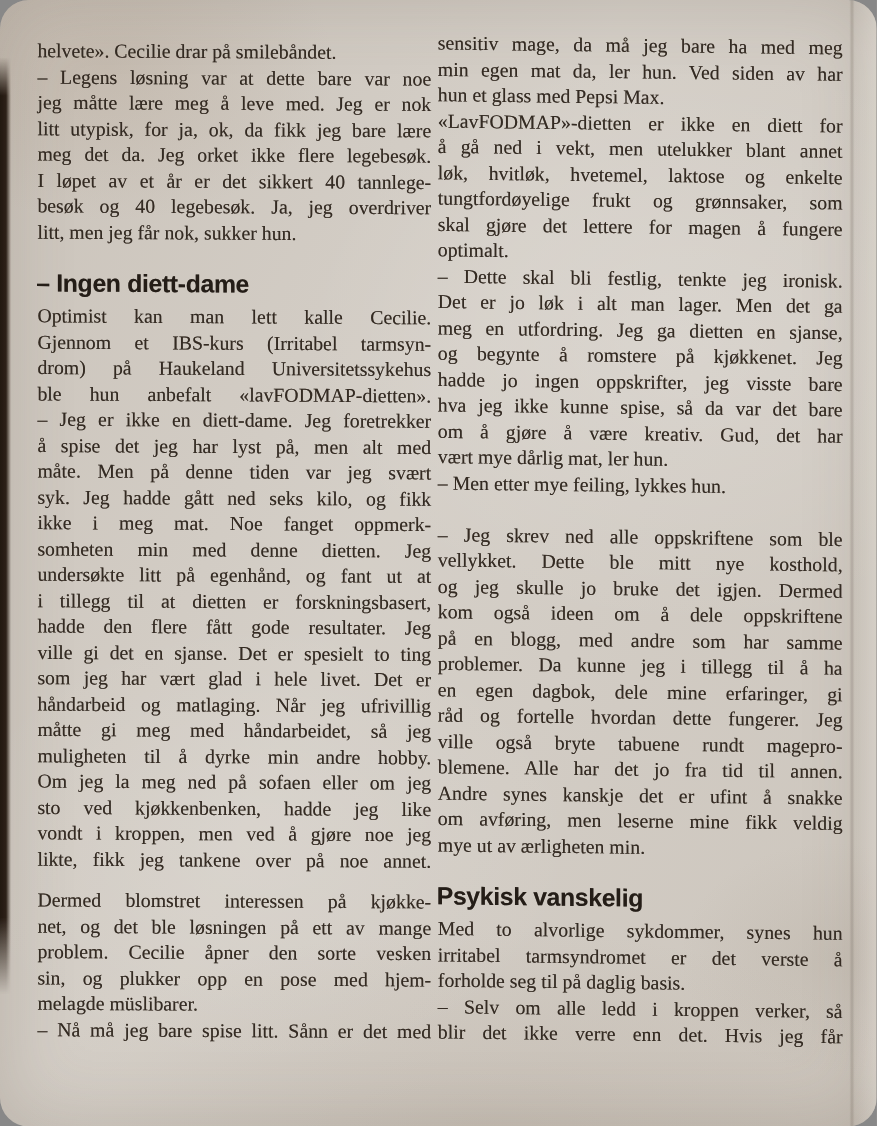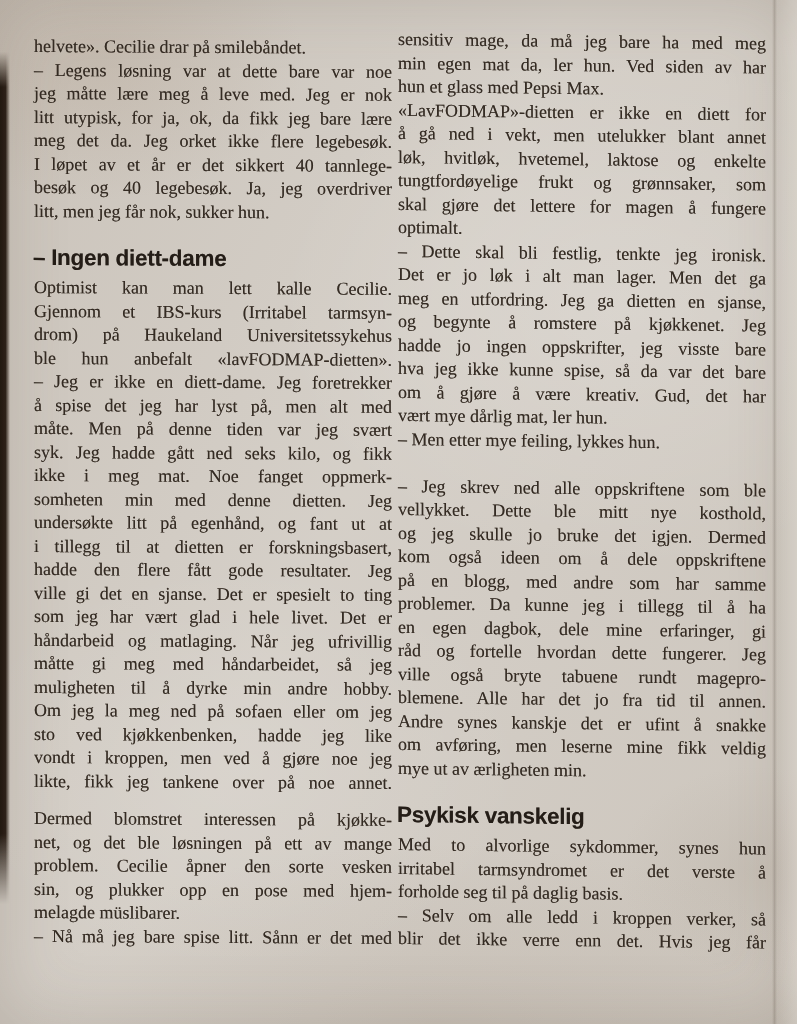--- a/index.html
+++ b/index.html
@@ -10,20 +10,21 @@
     background-color:#d2ccc4;
     background-image:
       radial-gradient(ellipse 300px 200px at 12% 6%, rgba(167,146,125,0.22), transparent 70%),
       radial-gradient(ellipse 500px 380px at 78% 30%, rgba(255,255,255,0.16), transparent 70%),
       radial-gradient(ellipse 420px 300px at 30% 75%, rgba(255,255,255,0.10), transparent 70%),
       radial-gradient(ellipse 600px 260px at 55% 100%, rgba(148,132,115,0.14), transparent 70%),
       radial-gradient(ellipse 200px 150px at 95% 85%, rgba(150,138,122,0.15), transparent 70%),
       linear-gradient(115deg, rgba(135,118,100,0.10) 0%, rgba(255,255,255,0.06) 45%, rgba(135,118,100,0.08) 100%);
     font-family:"Liberation Serif","DejaVu Serif",serif;
     color:#342b23;
+    border-radius:26px;
   }
   .page::after {
     content:""; position:absolute; inset:0; pointer-events:none;
     box-shadow: inset 0 0 70px rgba(90,75,60,0.20);
   }
   
   .edge-left {
     position:absolute; left:0; top:52px; width:10px; height:852px;
     background:linear-gradient(to right, #1d140d 0%, #2a1e15 55%, rgba(42,30,21,0) 100%);
     -webkit-mask-image:linear-gradient(to bottom, transparent 0, #000 35px, #000 calc(100% - 70px), transparent 100%);

